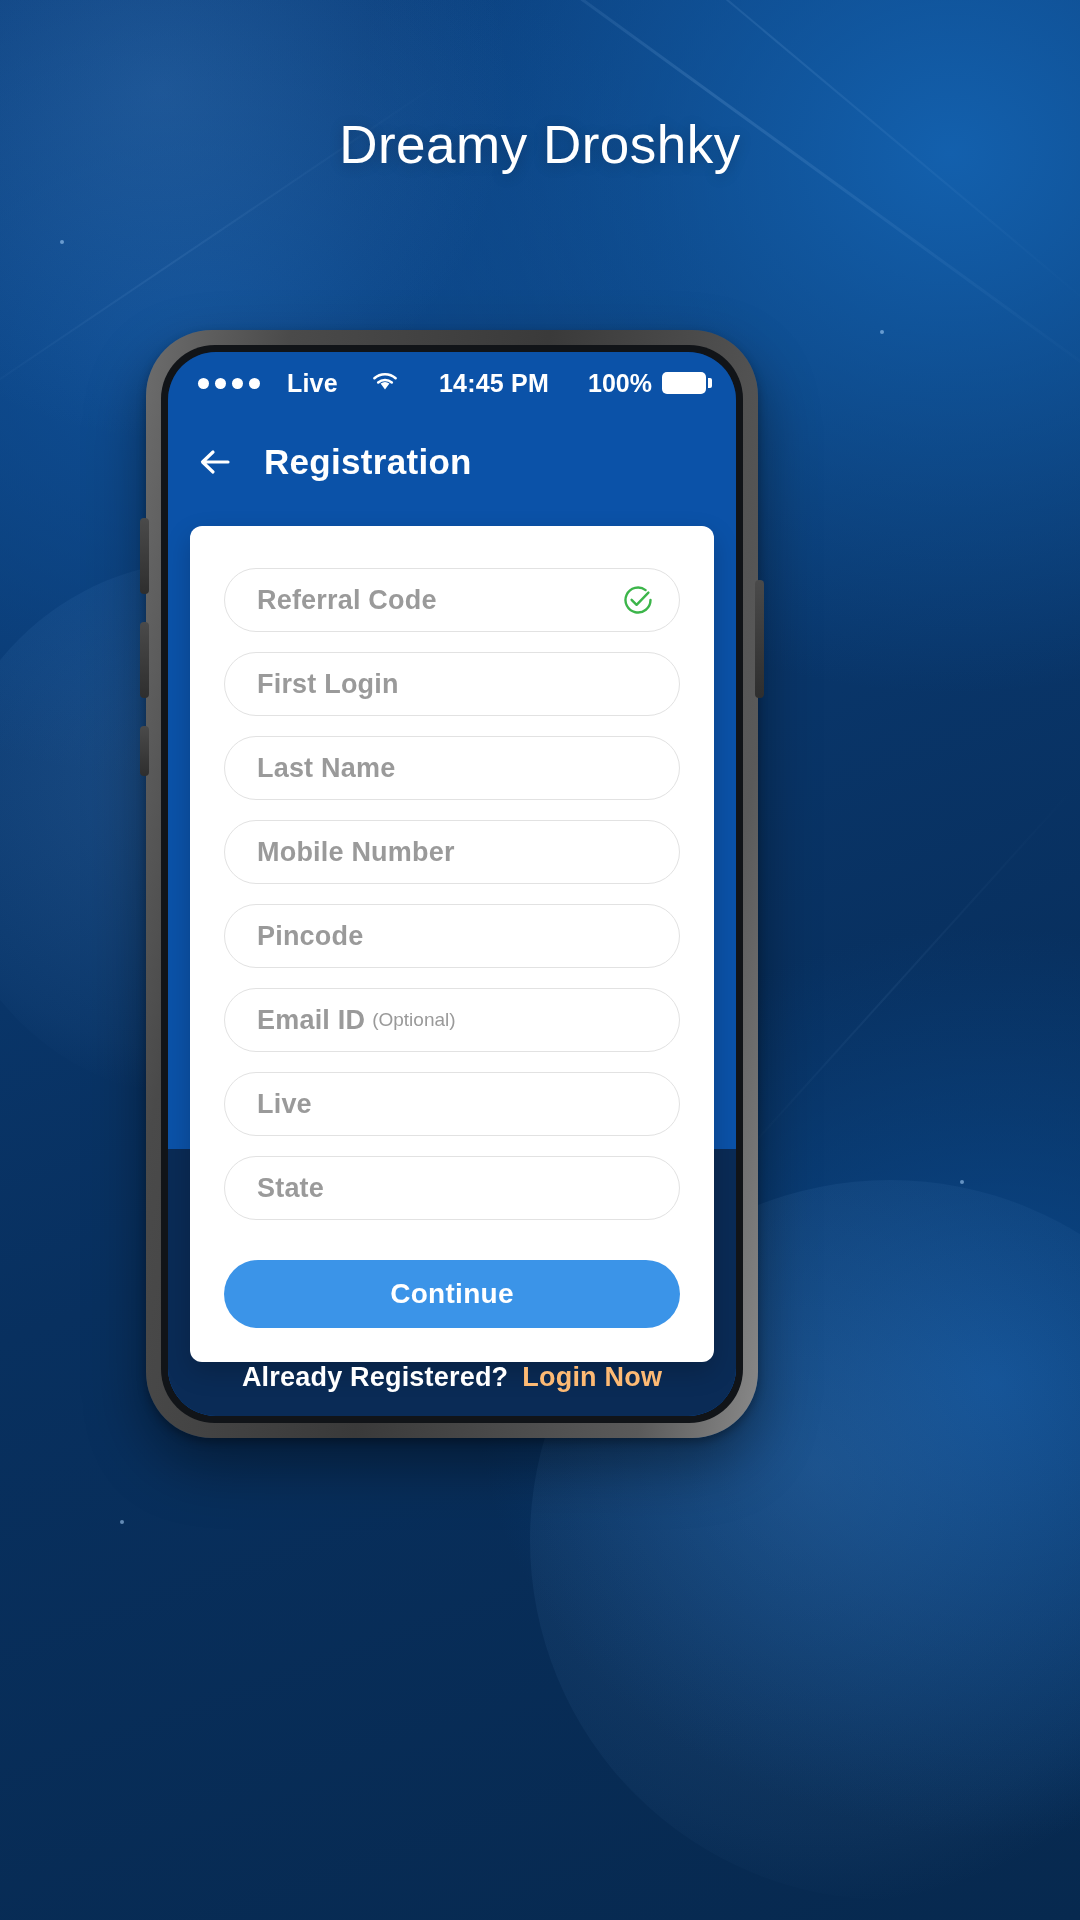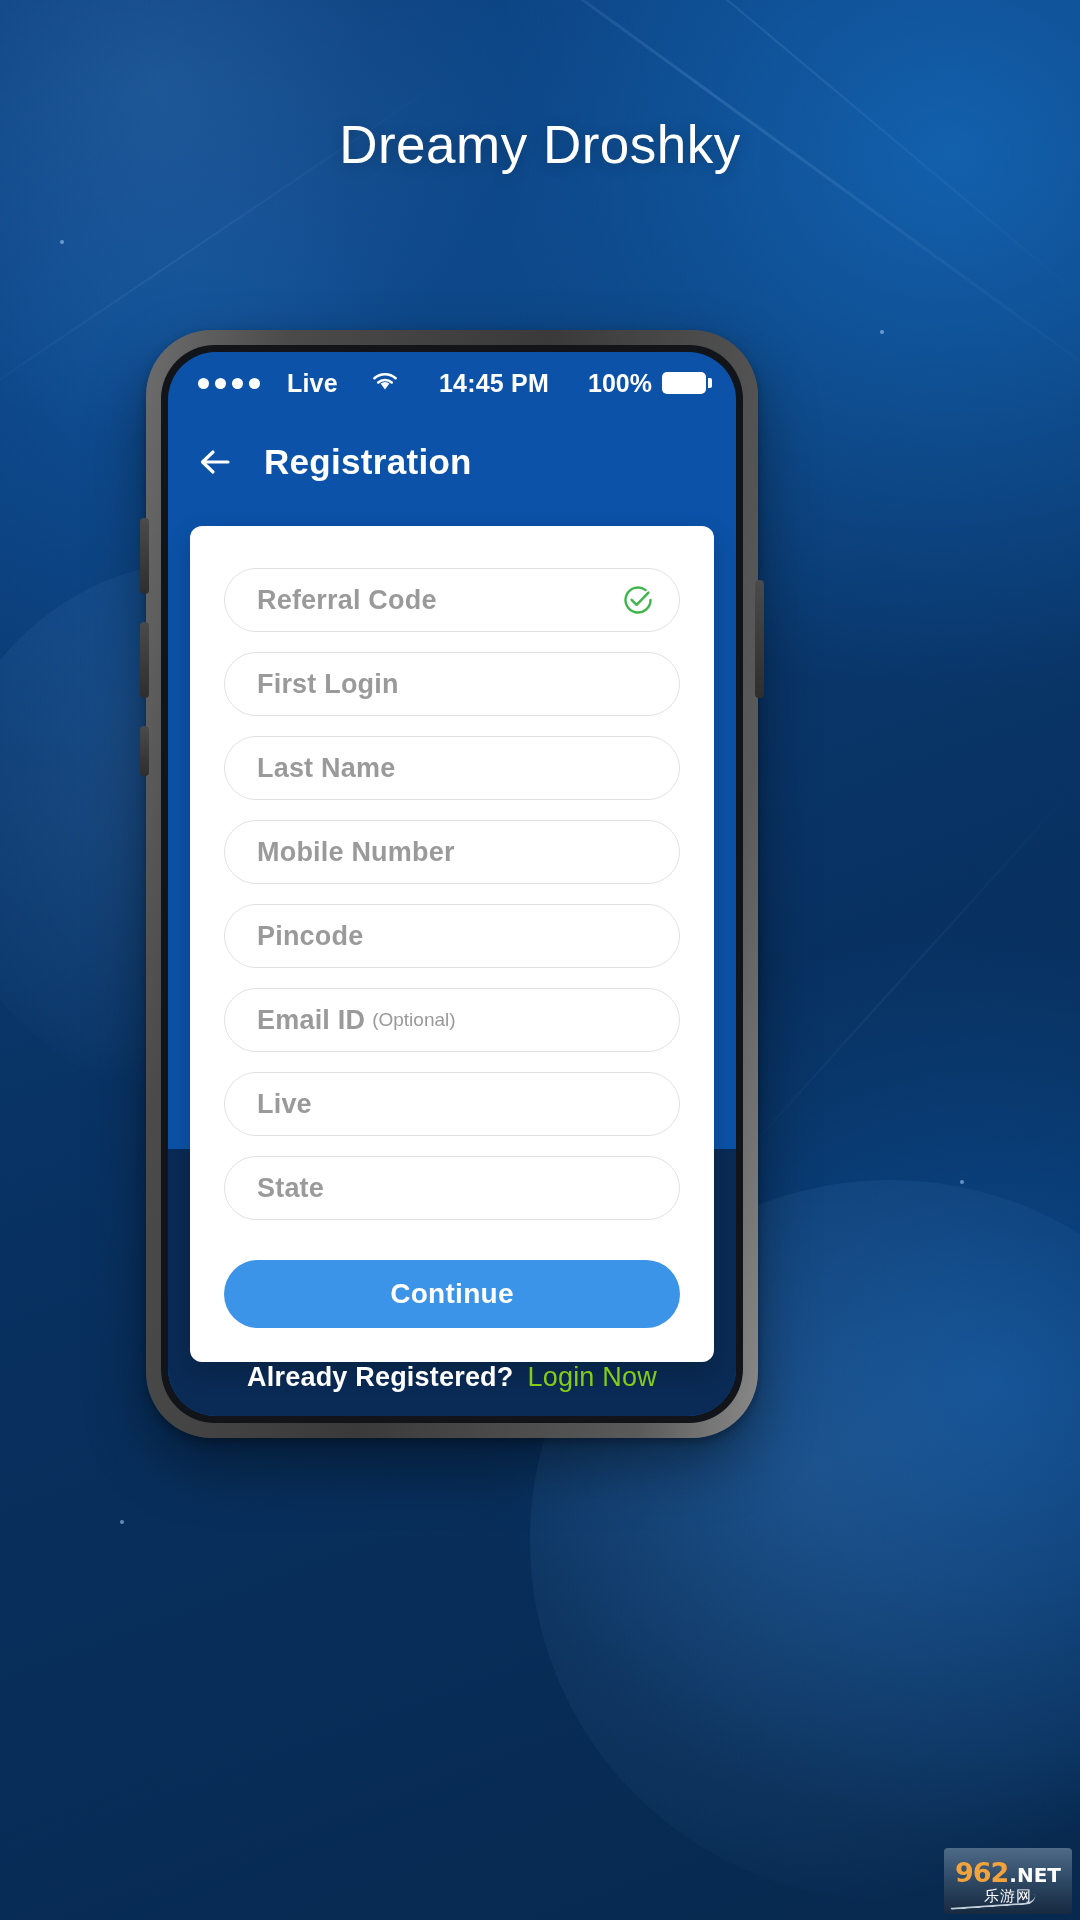--- a/index.html
+++ b/index.html
@@ -253,23 +253,23 @@
     justify-content: center;
     gap: 14px;
   }
   .footer-text {
     color: #ffffff;
     font-size: 27px;
     font-weight: 700;
     letter-spacing: .2px;
   }
   .footer-link {
-    color: #84cc16;
+    color: #fdba74;
     font-size: 27px;
-    font-weight: 400;
+    font-weight: 700;
     letter-spacing: .2px;
     cursor: pointer;
     text-align: center;
   }
 
   
   .watermark {
     position: absolute;
     right: 8px;
     bottom: 6px;
@@ -424,22 +424,14 @@
           <div class="footer">
             <span class="footer-text">Already Registered?</span>
             <span class="footer-link">Login Now</span>
           </div>
 
         </div>
       </div>
     </div>
   </div>
 
-  <div class="watermark">
-    <div class="wm-row1">
-      <span class="wm-962">962</span>
-      <span class="wm-net">.NET</span>
-    </div>
-    <div class="wm-cn">乐游网</div>
-    <div class="wm-swoosh"></div>
-  </div>
 
 </div>
 
 </body></html>

